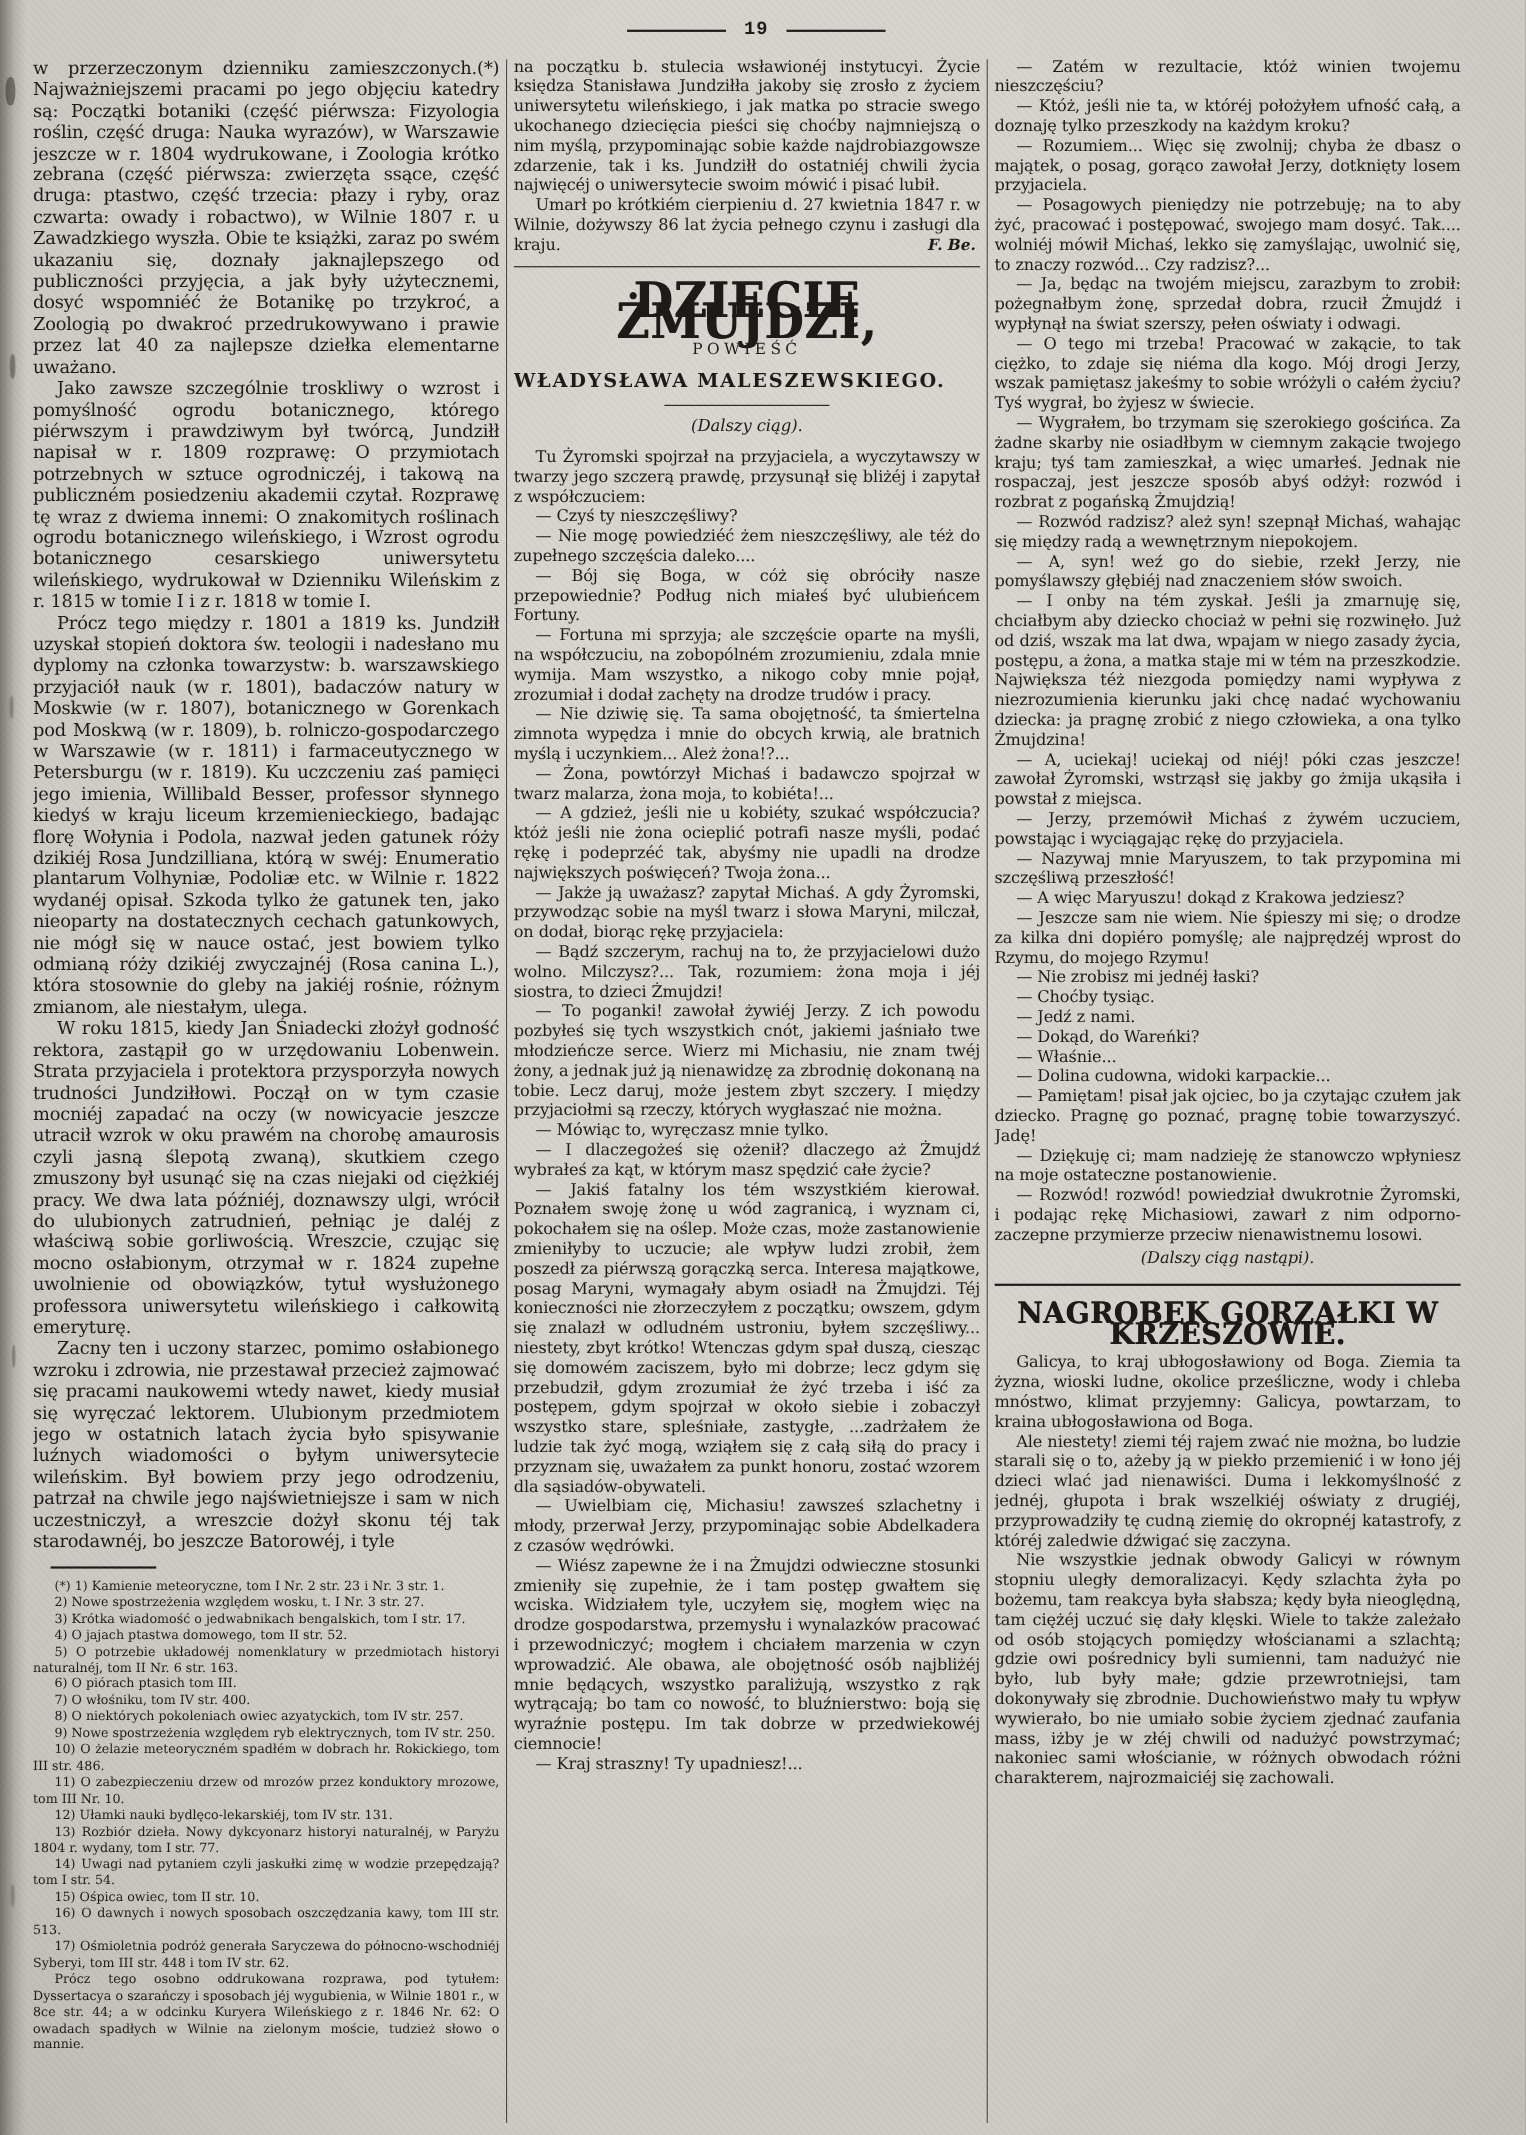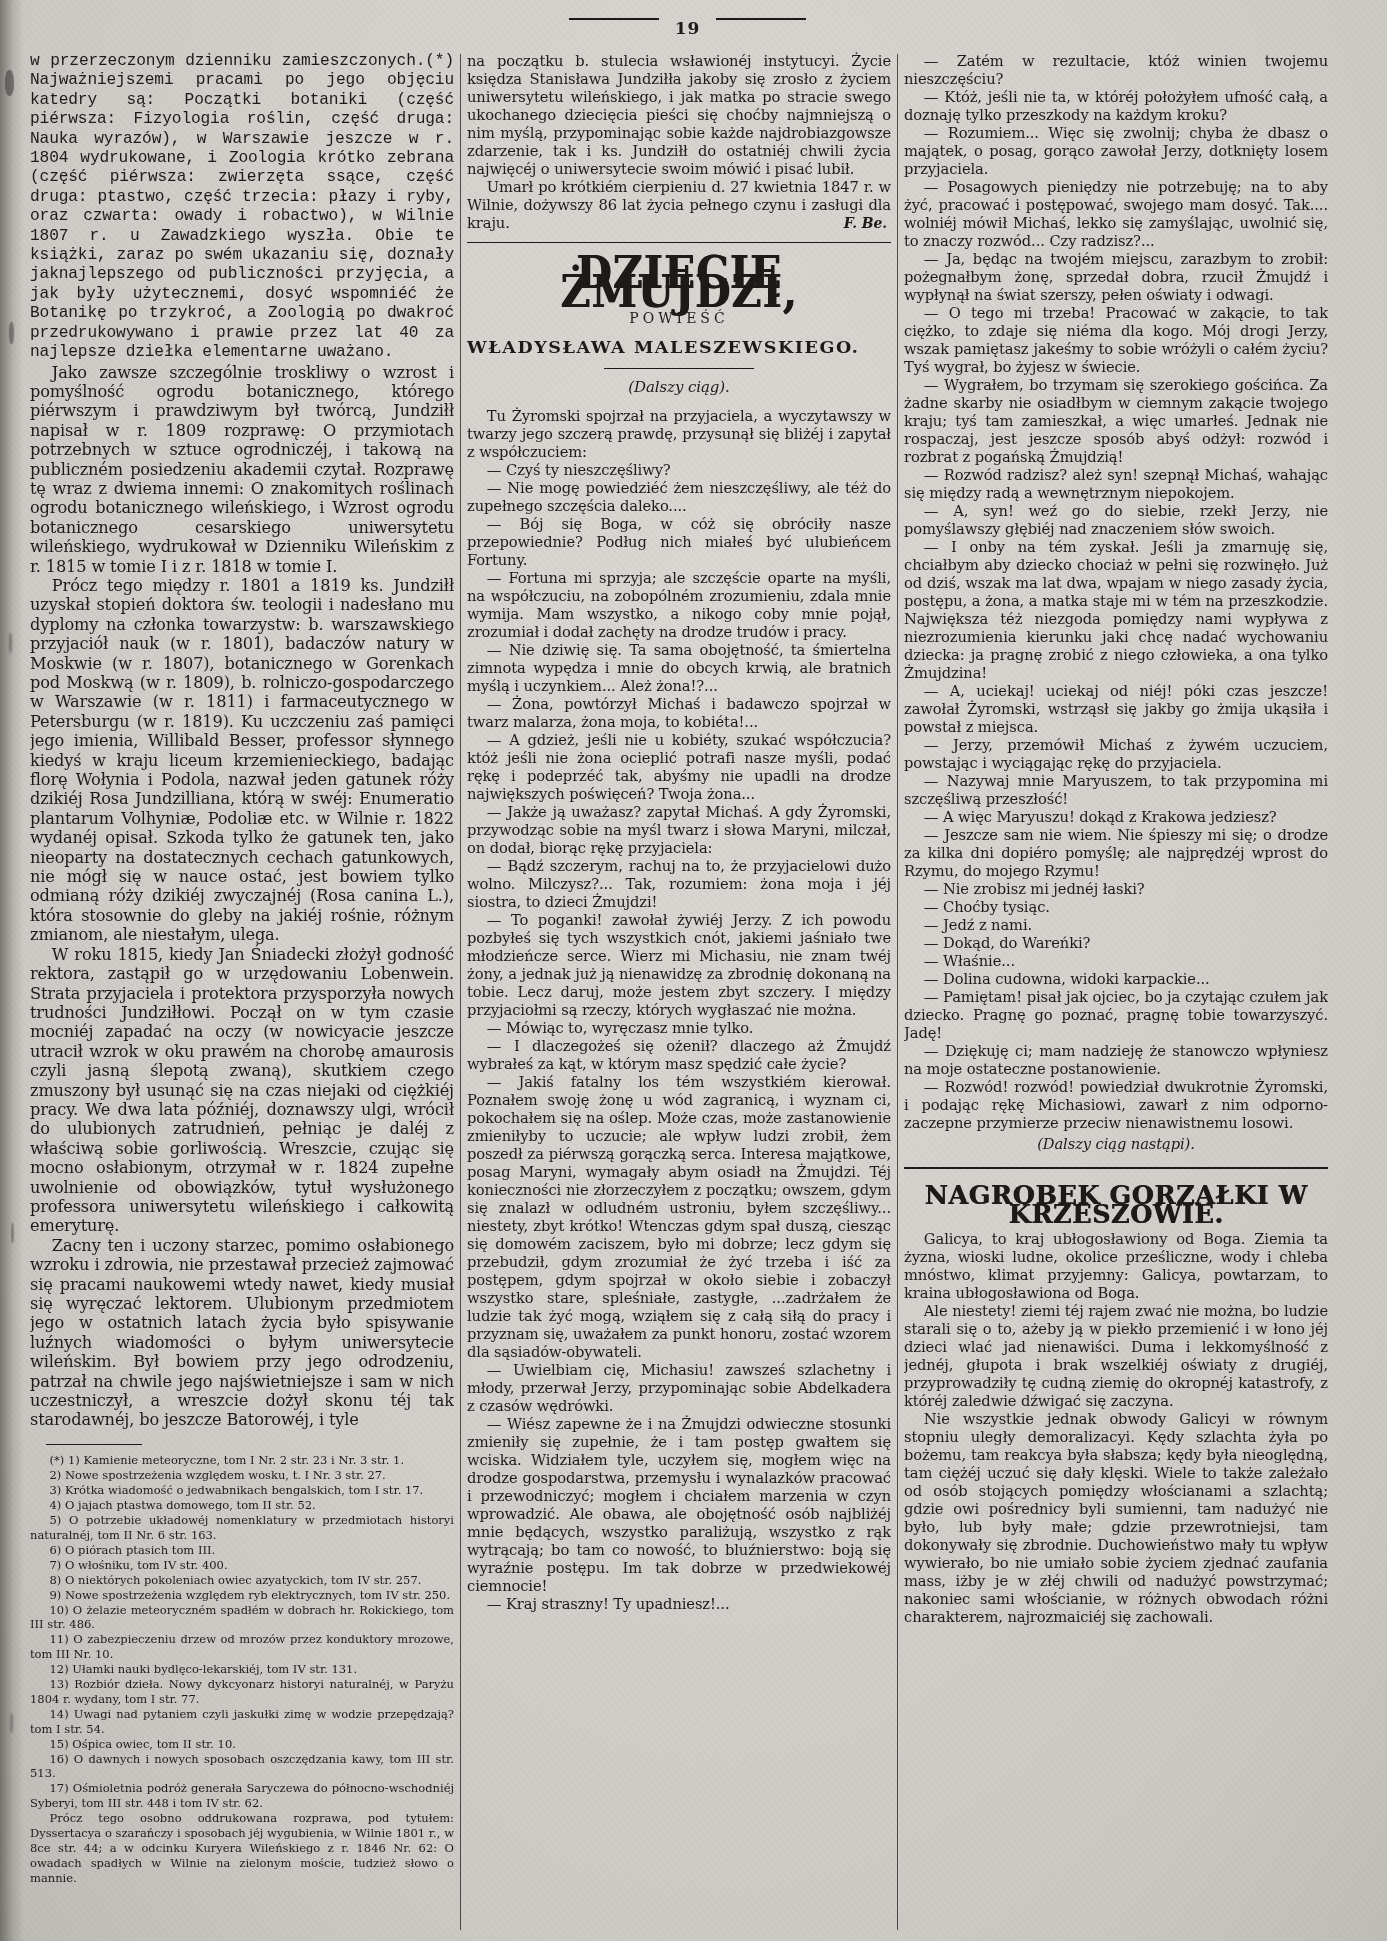--- a/index.html
+++ b/index.html
@@ -18,33 +18,33 @@
   }
   .page::after{
     content:"";position:absolute;left:5px;top:70px;width:9px;height:26px;border-radius:45%;
     background:rgba(35,32,29,0.45);
     box-shadow:2px 250px 1px -2px rgba(35,32,29,0.40),
                1px 560px 2px -3px rgba(35,32,29,0.35),
                3px 1150px 1px -3px rgba(35,32,29,0.32),
                2px 1640px 2px -3px rgba(35,32,29,0.30);
     pointer-events:none;
   }
-  .page-header{position:absolute;top:18px;left:0;right:12px;display:flex;justify-content:center;align-items:flex-start;gap:16px;}
+  .page-header{position:absolute;top:18px;left:0;right:12px;display:flex;justify-content:center;align-items:center;gap:16px;font-family:Liberation Mono, monospace;}
   .hdr-dash{width:90px;height:2px;background:#1d1b18;}
   .page-number{font-size:17px;font-weight:bold;letter-spacing:1px;}
 
   .cols{position:absolute;top:52px;left:30px;display:flex;height:1878px;}
   .col{width:424px;overflow:hidden;}
   .vrule{width:1px;background:#34322e;margin:2px 6px 0 6px;opacity:.85;}
 
   .col p{margin:0;text-align:justify;text-indent:1.35em;}
 
   
   .main-text{font-size:16.2px;line-height:19.4px;letter-spacing:-0.15px;}
-  .main-text p:first-child{text-indent:0;font-family:Liberation Mono, monospace;}
+  .main-text p:first-child{text-indent:0;}
   .fn-rule{width:96px;height:1.6px;background:#1d1b18;margin:14px 0 8px 16px;}
   .footnotes{font-size:11.5px;line-height:14.9px;}
   .footnotes p{text-indent:1.7em;}
 
   
   .story-body{font-size:14.7px;line-height:18px;letter-spacing:-0.1px;}
   .article-end p:first-child{text-indent:0;}
   .signature{text-align:right;font-style:italic;font-weight:bold;font-size:14px;margin-top:-18px;padding-right:4px;}
   .section-rule{border:none;border-top:1.6px solid #1d1b18;margin:10px 0 0 0;}
   .section-rule.thick{border-top-width:2.6px;margin-top:14px;}

